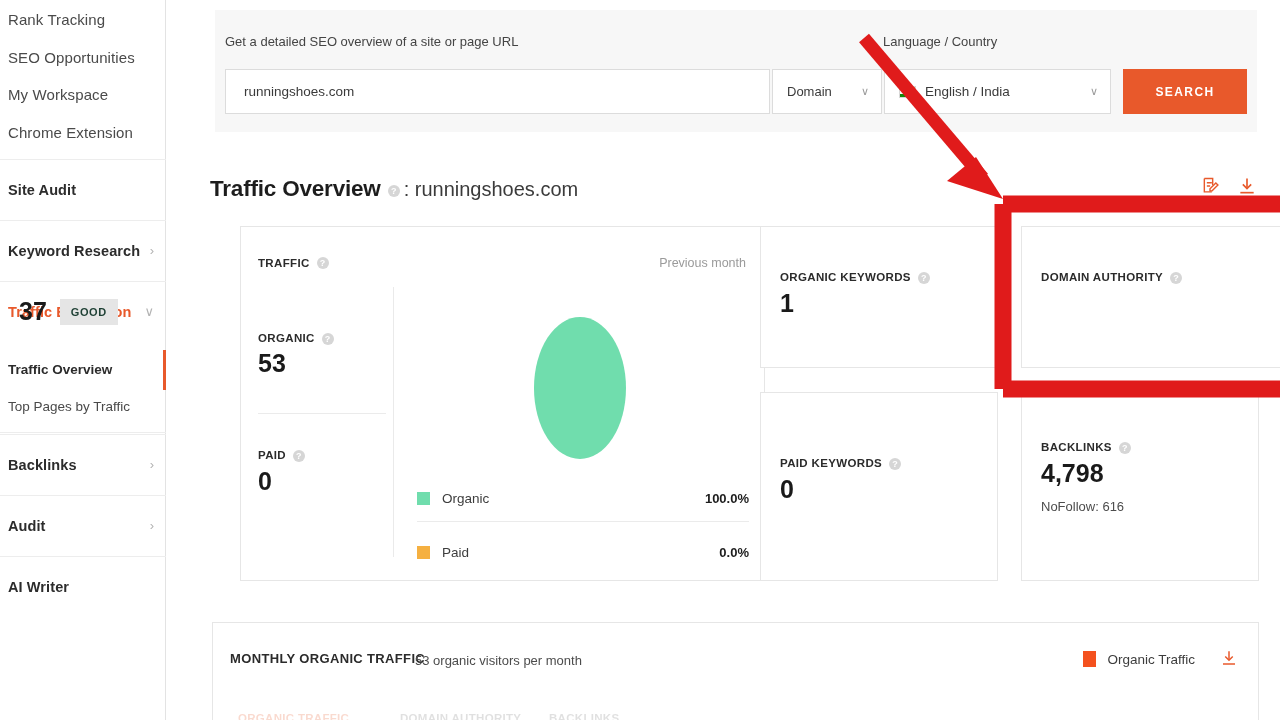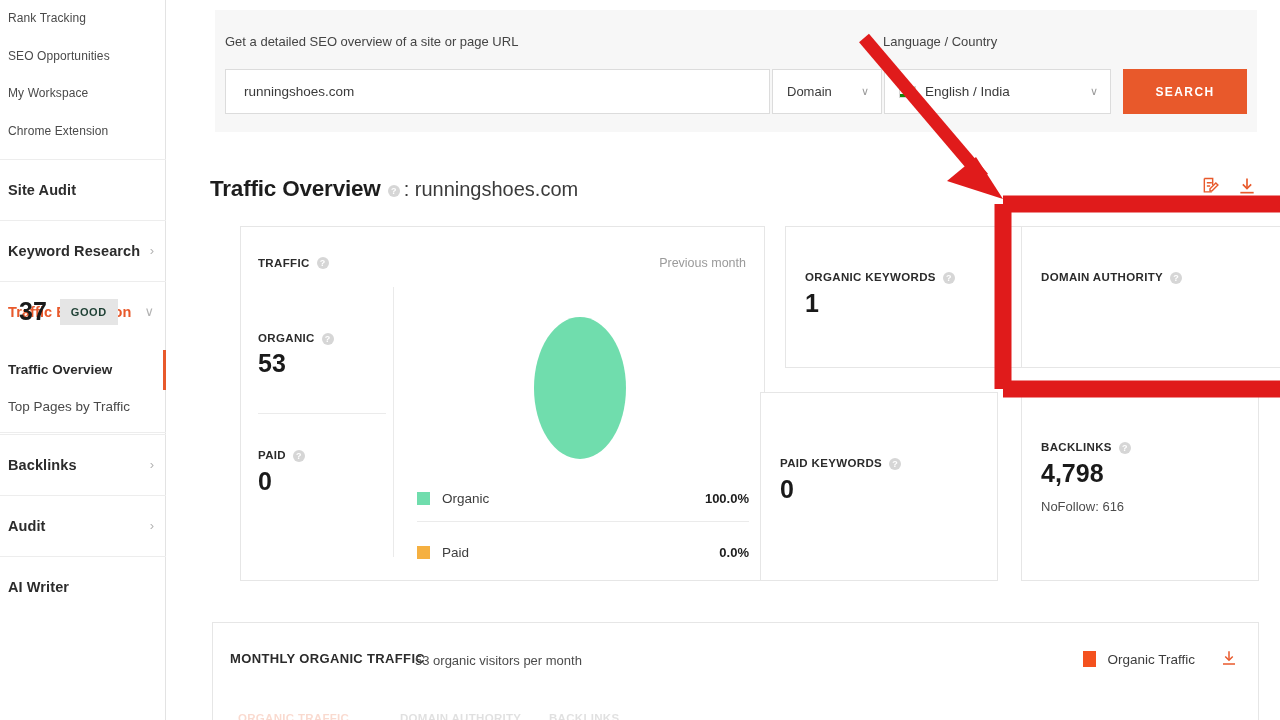--- a/index.html
+++ b/index.html
@@ -11,21 +11,21 @@
     -webkit-font-smoothing: antialiased;
   }
   #root { position: relative; width: 1280px; height: 720px; background: #fff; }
 
   
   #sidebar {
     position: absolute; left: 0; top: 0; width: 166px; height: 720px;
     background: #ffffff; border-right: 1px solid #e3e3e3;
   }
   .side-link {
-    position: absolute; left: 8px; font-size: 12px; color: #4a4a4a;
+    position: absolute; left: 8px; font-size: 15px; color: #4a4a4a;
     letter-spacing: .1px; white-space: nowrap;
   }
   .side-sec {
     position: absolute; left: 0; width: 166px; height: 60px;
     border-top: 1px solid #ededed; display: flex; align-items: center;
   }
   .side-sec .label {
     margin-left: 8px; font-size: 14.5px; font-weight: bold; color: #2c2c2c;
     letter-spacing: .1px;
   }
@@ -119,21 +119,21 @@
   }
   .legend-row {
     position: absolute; left: 176px; width: 332px; height: 26px;
     display: flex; align-items: center;
   }
   .legend-sw { width: 13px; height: 13px; flex: 0 0 auto; }
   .legend-name { margin-left: 12px; font-size: 13.5px; color: #3d3d3d; }
   .legend-pct { margin-left: auto; font-size: 13px; font-weight: bold; color: #1d1d1d; }
   #legend-hr { position: absolute; left: 176px; top: 294px; width: 332px; height: 1px; background: #ebebeb; }
 
-  #ok-card   { left: 785px; top: 226px; width: 238px; height: 142px; }
+  #ok-card   { left: 760px; top: 226px; width: 238px; height: 142px; }
   #pk-card   { left: 760px; top: 392px; width: 238px; height: 189px; }
   #da-card   { left: 1021px; top: 226px; width: 266px; height: 142px; }
   #bl-card   { left: 1021px; top: 392px; width: 238px; height: 189px; }
 
   .kt { left: 19px; top: 44px; }
   .kv { left: 19px; top: 62px; }
   #pk-title { left: 19px; top: 64px; }
   #pk-val   { left: 19px; top: 82px; }
   #bl-title { left: 19px; top: 48px; }
   #bl-val   { left: 19px; top: 66px; }

